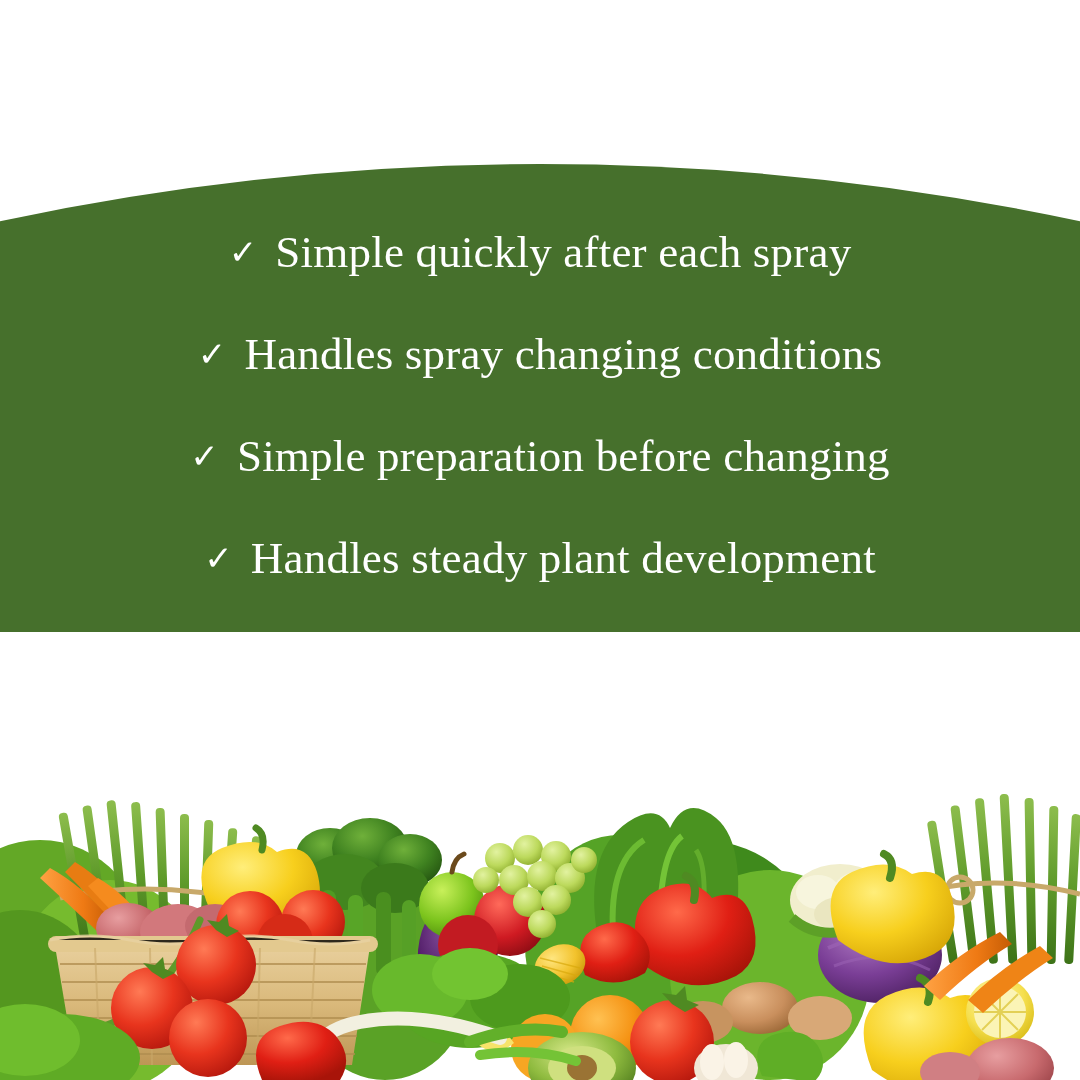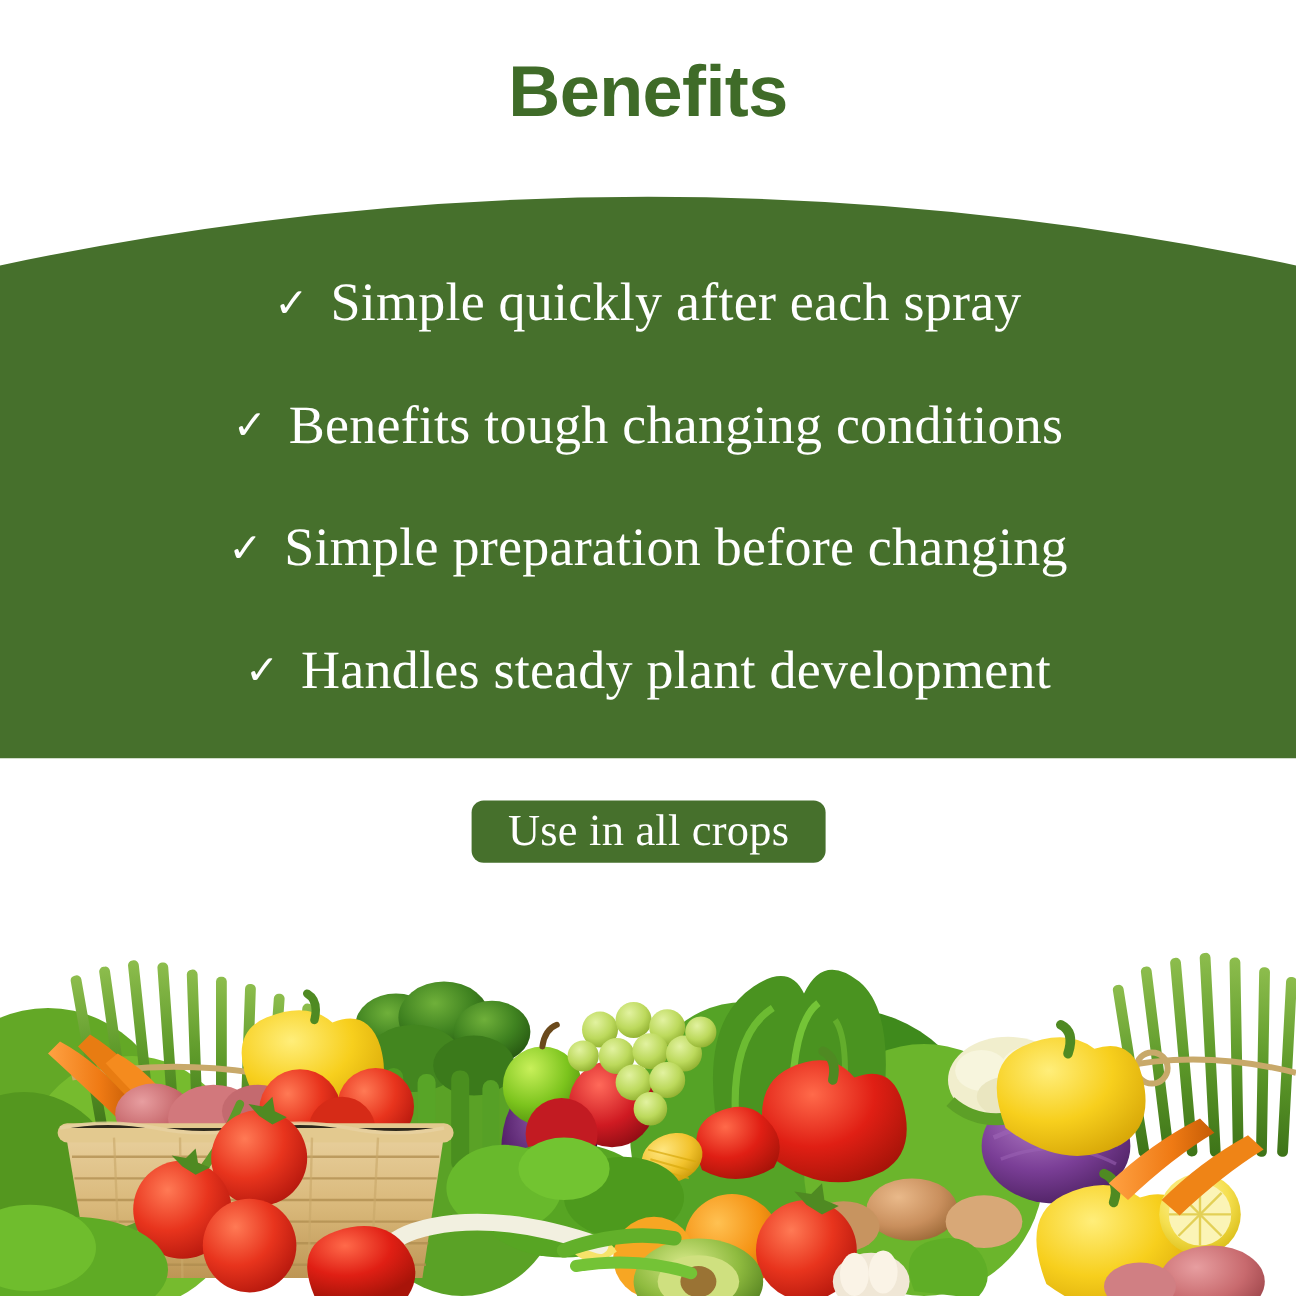--- a/index.html
+++ b/index.html
@@ -129,53 +129,47 @@
     overflow: hidden;
     background: #ffffff;
   }
   #produce-photo svg { display: block; }
 </style>
 </head>
 <body>
 
 <div id="poster">
 
-  <div id="title-area">
-    <h1 id="page-title">Benefits</h1>
-  </div>
 
   <div id="benefits-panel">
     <svg id="benefits-panel-arc" viewBox="0 0 1088 492" preserveAspectRatio="none">
       <path d="M0,82 Q544,-34 1088,82 L1088,492 L0,492 Z" fill="#46702c"></path>
     </svg>
 
     <div id="benefits-list">
 
       <div class="benefit-row" id="benefit-row-0">
         <span class="check-icon">✓</span><span class="benefit-text">Simple quickly after each spray</span>
       </div>
 
       <div class="benefit-row" id="benefit-row-1">
-        <span class="check-icon">✓</span><span class="benefit-text">Benefits tough changing conditions</span>
+        <span class="check-icon">✓</span><span class="benefit-text">Handles spray changing conditions</span>
       </div>
 
       <div class="benefit-row" id="benefit-row-2">
         <span class="check-icon">✓</span><span class="benefit-text">Simple preparation before changing</span>
       </div>
 
       <div class="benefit-row" id="benefit-row-3">
         <span class="check-icon">✓</span><span class="benefit-text">Handles steady plant development</span>
       </div>
 
     </div>
   </div>
 
-  <div id="crops-badge">
-    <span id="crops-badge-label">Use in all crops</span>
-  </div>
 
   <div id="produce-photo">
     <svg width="1080" height="330" viewBox="0 0 1080 330">
       <defs>
         <radialGradient id="tomG" cx="35%" cy="30%" r="75%">
           <stop offset="0%" stop-color="#ff7a55"></stop>
             <stop offset="55%" stop-color="#e8341d"></stop>
             <stop offset="100%" stop-color="#b7190e"></stop>
         </radialGradient>
         <radialGradient id="ypepG" cx="35%" cy="28%" r="78%">

